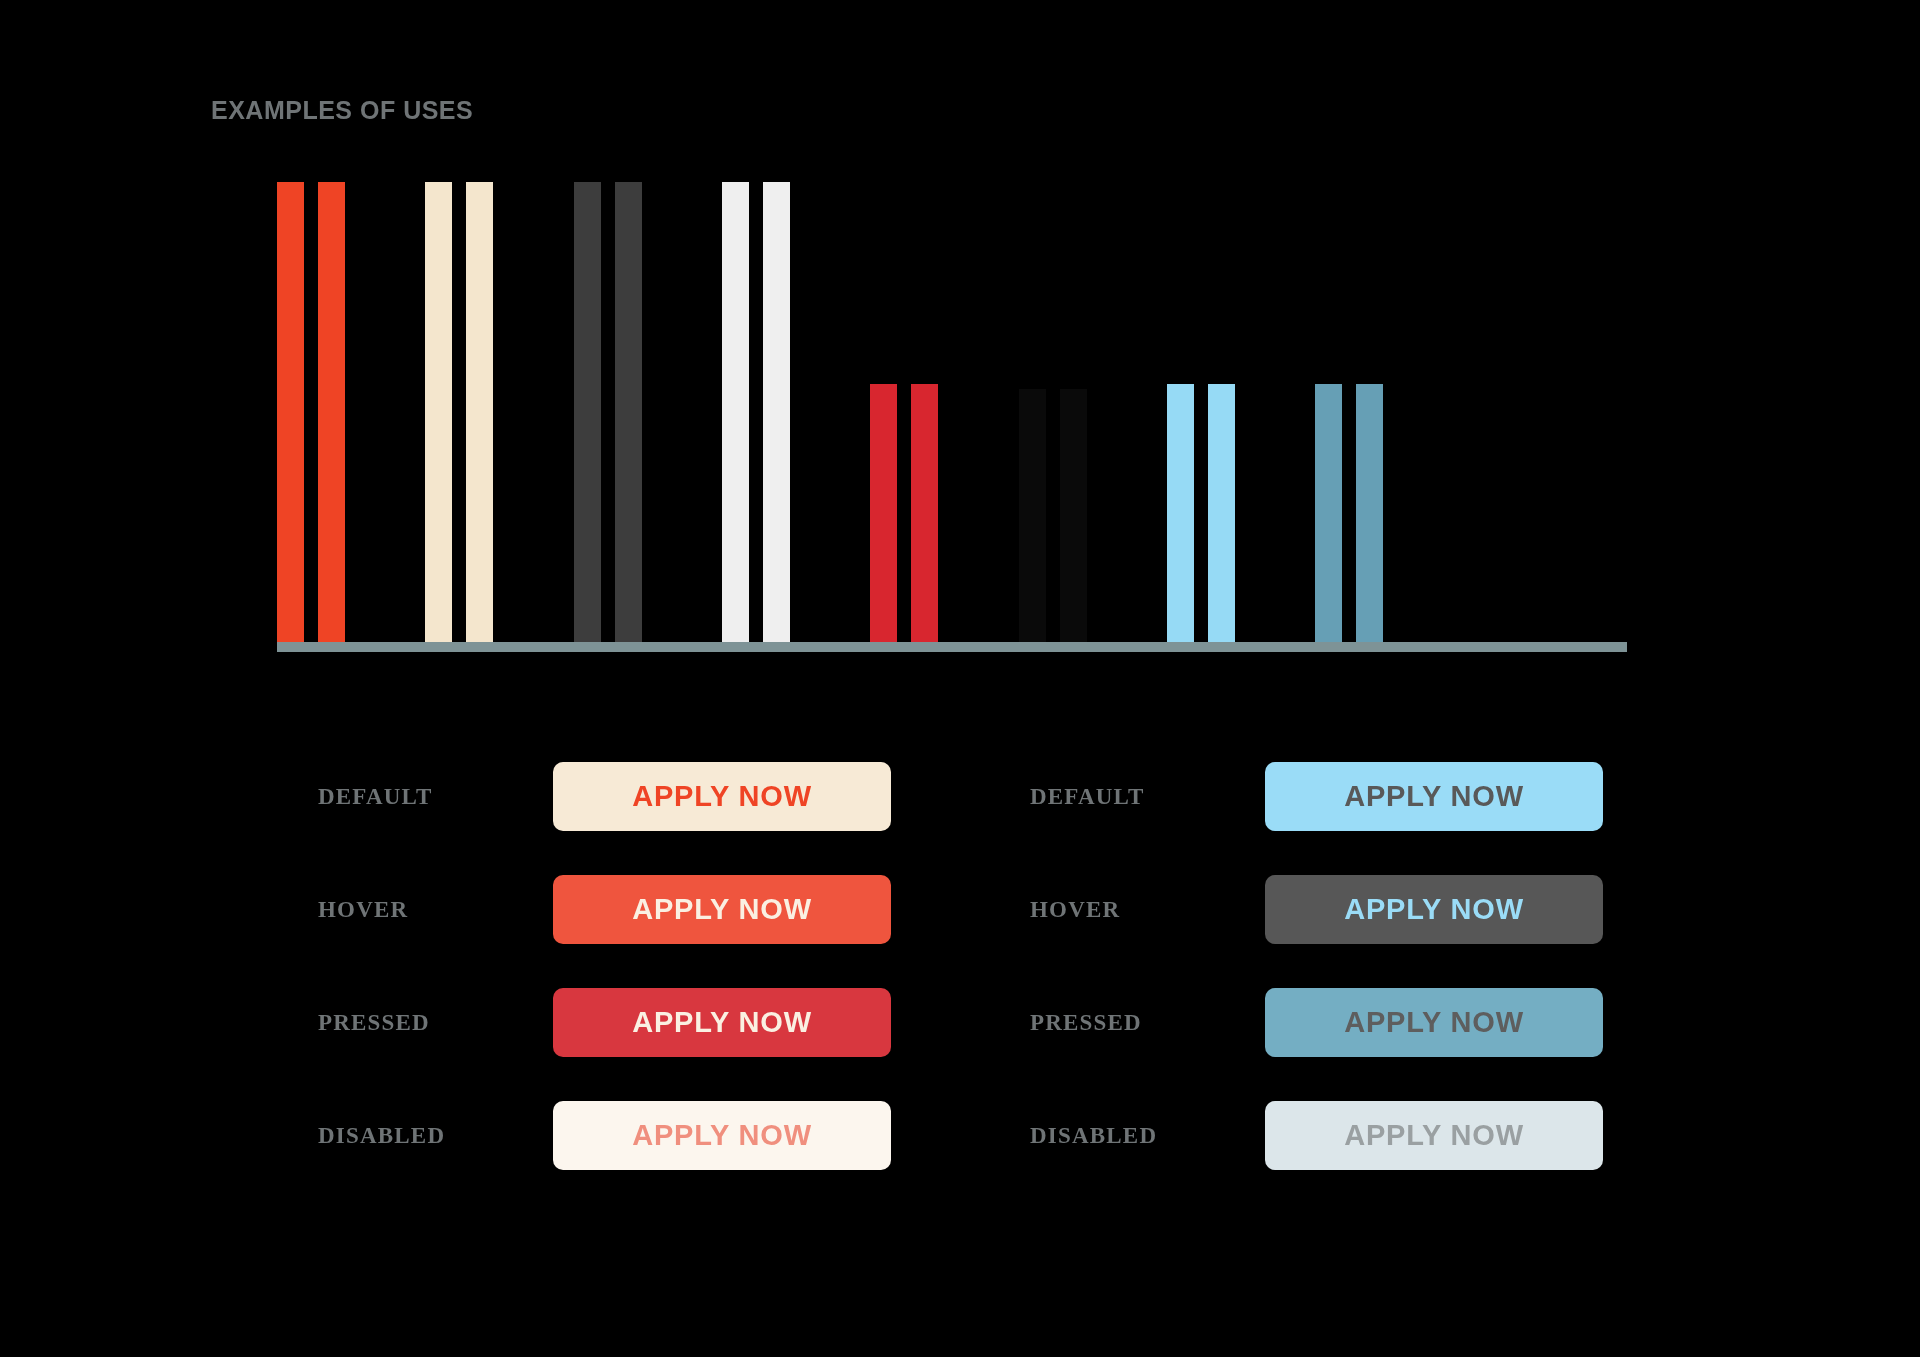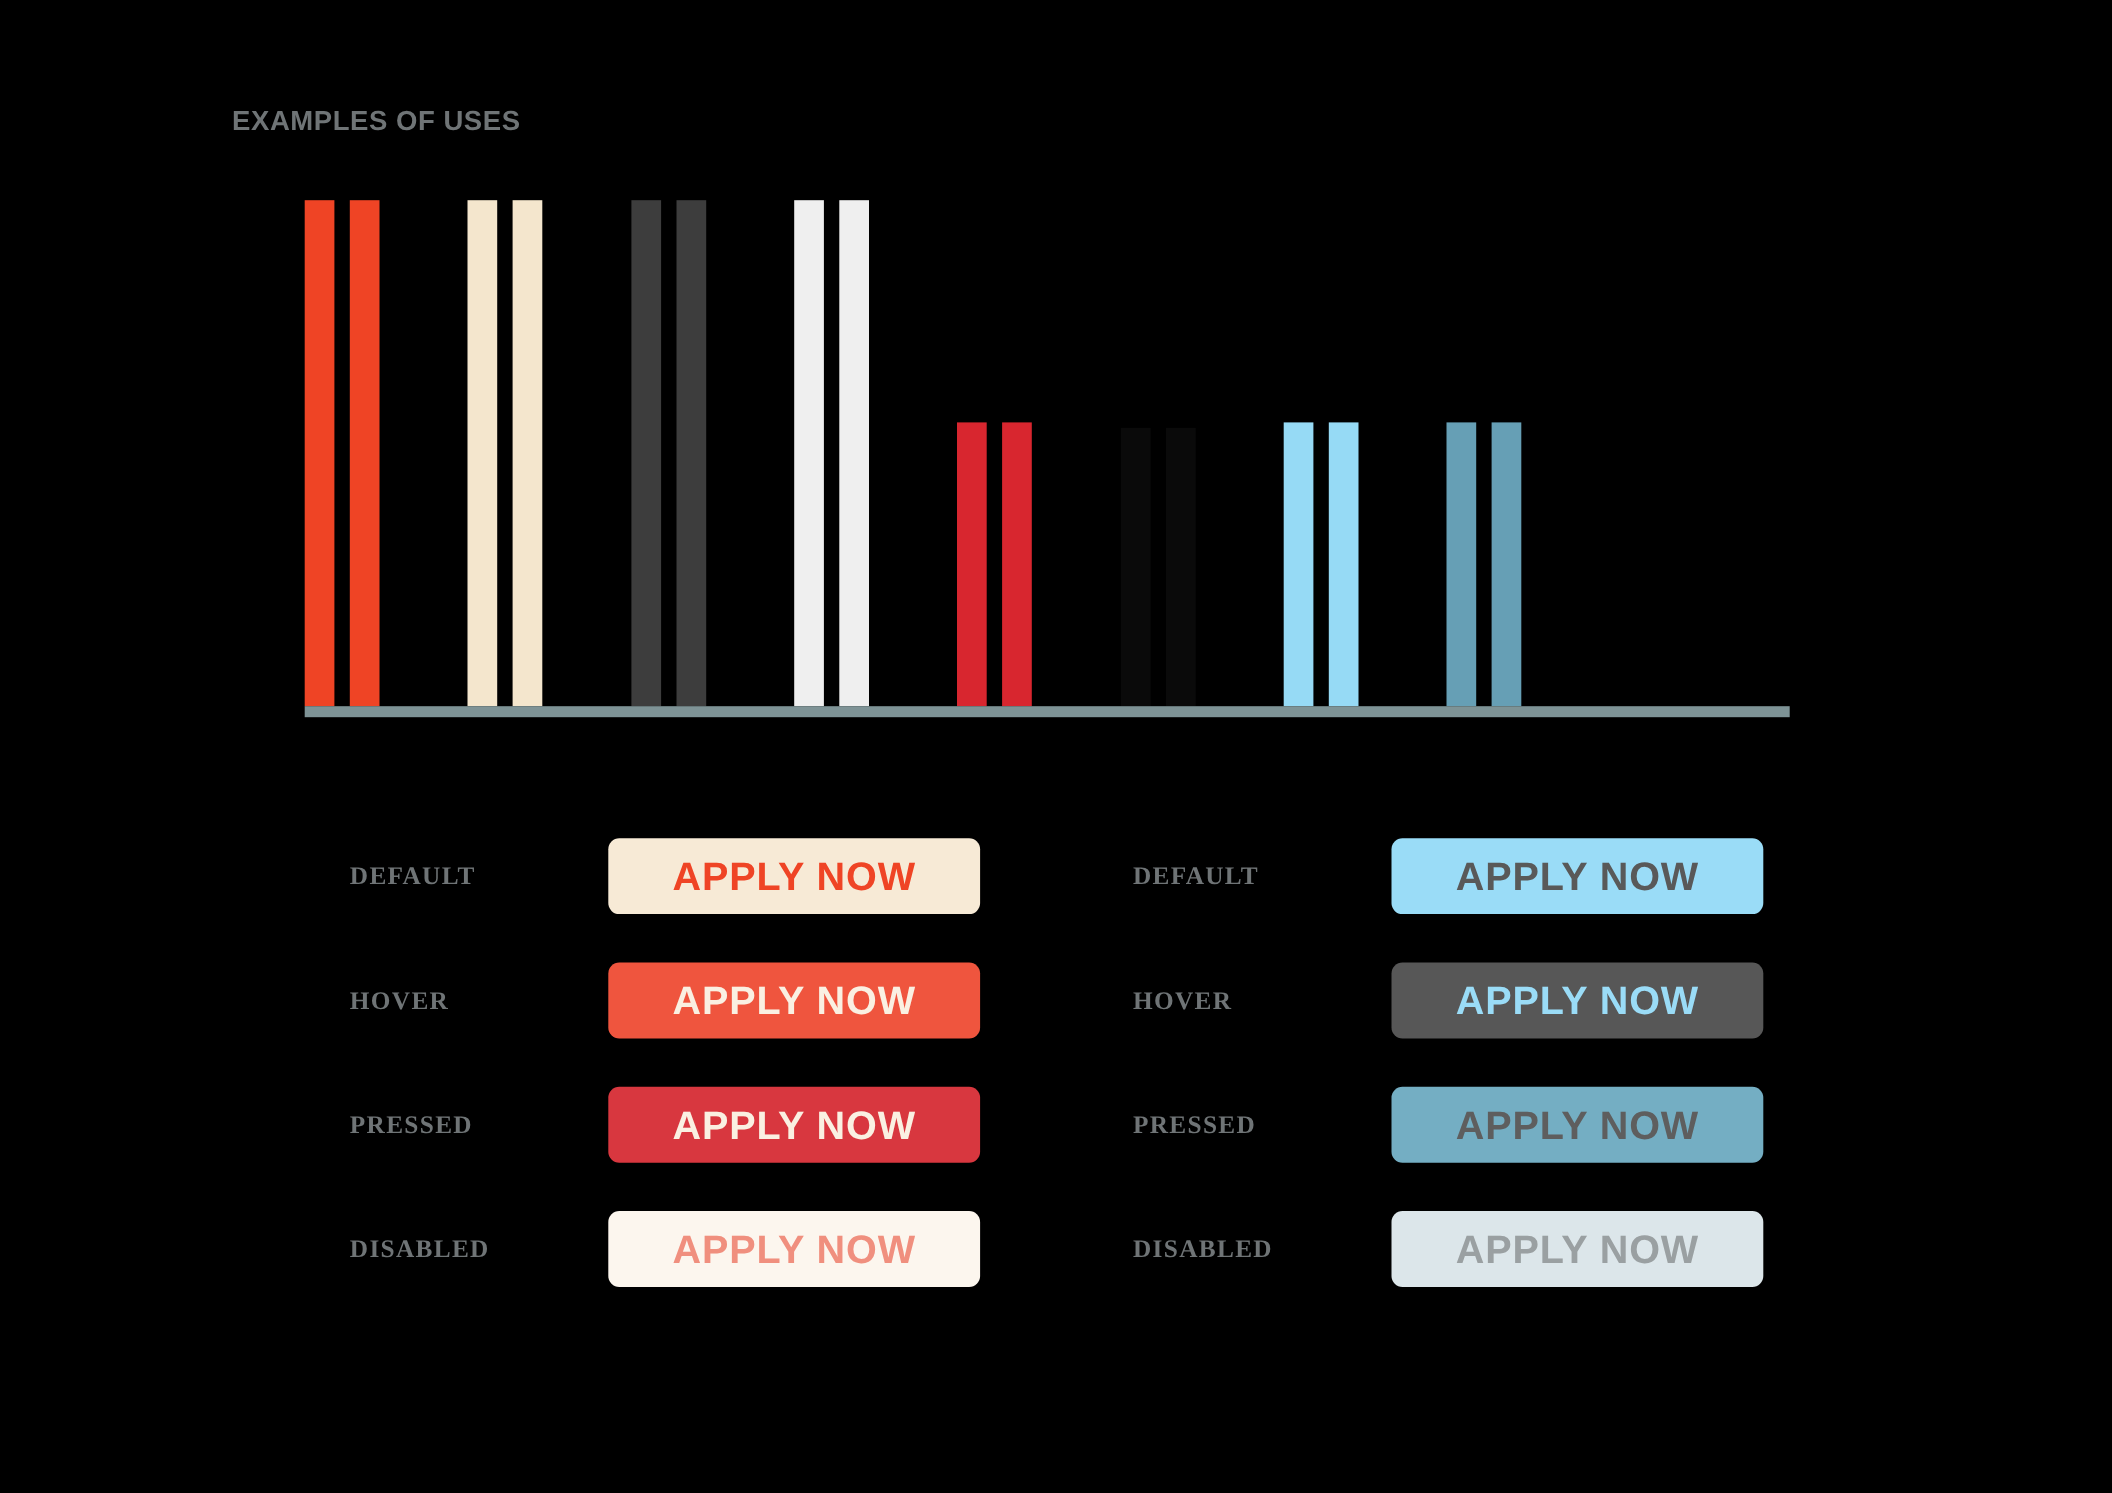--- a/index.html
+++ b/index.html
@@ -93,21 +93,21 @@
     color: #6f7476;
     white-space: nowrap;
     font-family: Liberation Serif, serif;
   }
   .apply-button {
     width: 338px;
     height: 69px;
     border: none;
     border-radius: 10px;
     font-family: "Liberation Sans", sans-serif;
-    font-size: 36px;
+    font-size: 29px;
     font-weight: 700;
     letter-spacing: 0.8px;
     display: flex;
     align-items: center;
     justify-content: center;
     padding: 0;
     cursor: pointer;
     box-sizing: border-box;
   }
   .apply-button.is-disabled { cursor: default; }

